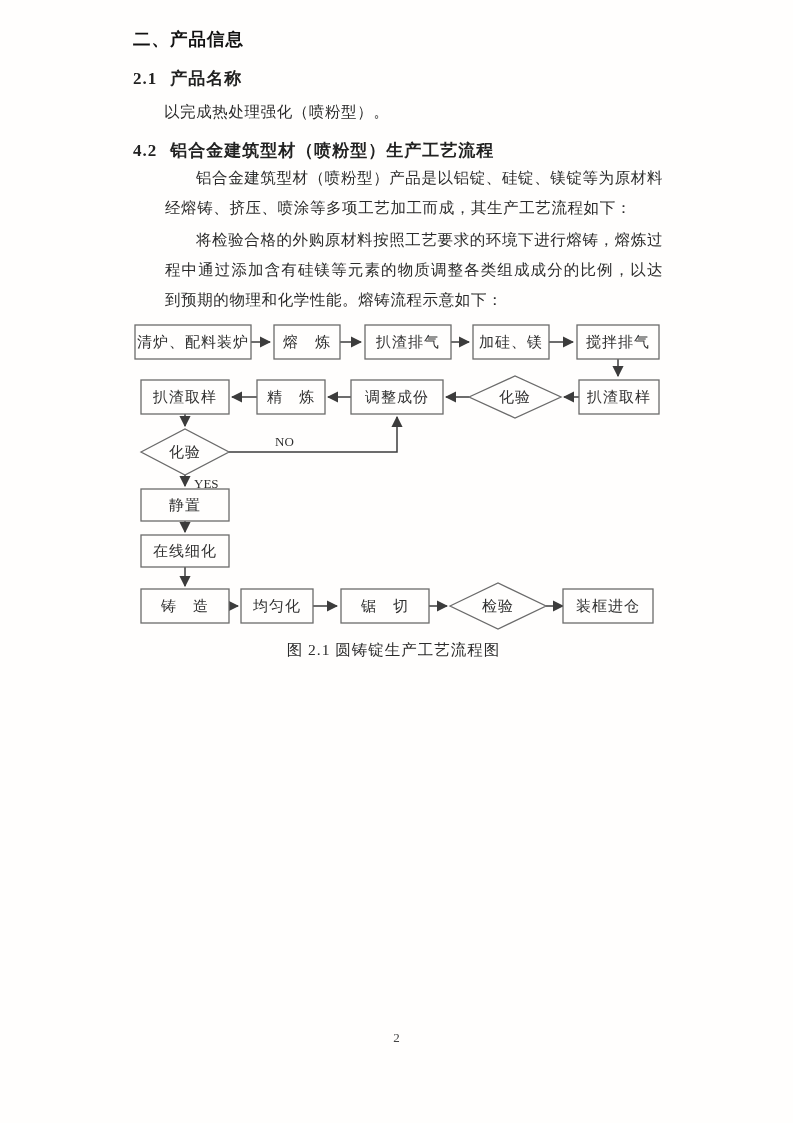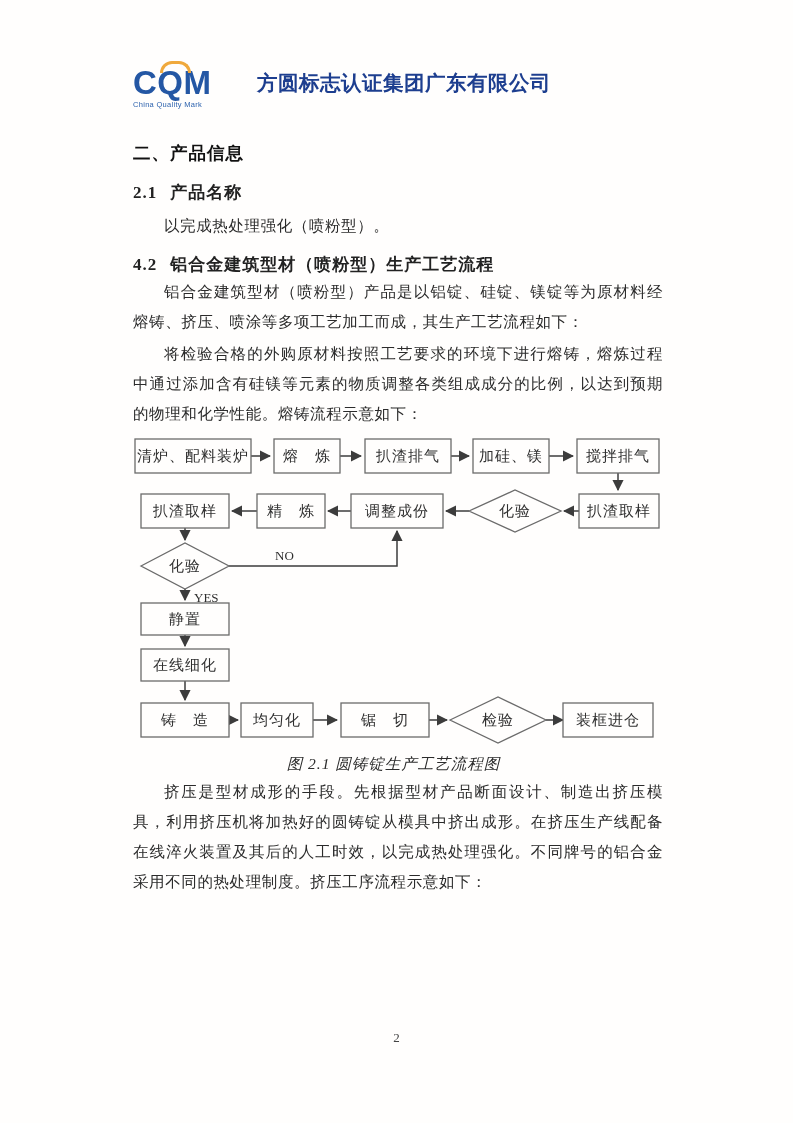--- a/index.html
+++ b/index.html
@@ -45,50 +45,42 @@
     font-family: Liberation Sans, sans-serif;
     letter-spacing: 1px;
   }
   .h-sub { margin: 20px 0 0; font-size: 17px; font-weight: bold; line-height: 20px; color: #222; letter-spacing: 1px; }
   .h-sub.second { margin-top: 14px; }
   .h-num { margin-right: 13px; }
   .body-text {
     margin: 8px 0 0; font-size: 15.5px; line-height: 30px;
     text-align: justify; text-indent: 2em; color: #2b2b2b; letter-spacing: 0.6px;
   }
-  .body-text.tight2 { margin-top: 2px; }
+  .body-text.tight2 { margin-top: 2px; margin-left: 32px; }
   .step-title { margin: 4px 0 0; font-size: 15.5px; line-height: 30px; text-indent: 2em; color: #2b2b2b; letter-spacing: 0.6px; }
 
   
   .flowchart-wrap { margin: 2px 0 0 -6px; }
   .flow-svg text {
     font-family: "Liberation Serif", "DejaVu Serif", serif;
     font-size: 15px; fill: #2f2f2f; letter-spacing: 1px;
   }
   .flow-svg text.small { font-size: 13px; letter-spacing: 0; }
   .flow-svg rect, .flow-svg polygon { fill: #fffefd; stroke: #6b6b6b; stroke-width: 1.3; }
   .flow-svg .conn { stroke: #3c3c3c; stroke-width: 1.5; fill: none; }
-  .caption { margin: 0; text-align: center; font-size: 15.5px; line-height: 22px; color: #2b2b2b; letter-spacing: 1px; width: 545px; margin-left: -6px; font-style: italic; }
+  .caption { margin: 0; text-align: center; font-size: 15.5px; line-height: 22px; color: #2b2b2b; letter-spacing: 1px; width: 545px; margin-left: -6px; }
 
   .page-number { position: absolute; left: 0; right: 0; top: 1030px; text-align: center; font-size: 13px; color: #444; }
 </style>
 </head>
 <body>
 
 <div class="page">
   <div class="content">
 
-    <header class="logo-row">
-      <div class="logo-mark">
-        <div class="arc"></div>
-        <div class="cqm">CQM</div>
-        <div class="tagline">China Quality Mark</div>
-      </div>
-      <div class="company">方圆标志认证集团广东有限公司</div>
-    </header>
 
     <h1 class="h-main">二、产品信息</h1>
 
     <h2 class="h-sub"><span class="h-num">2.1</span><span>产品名称</span></h2>
     <p class="body-text">以完成热处理强化（喷粉型）。</p>
 
     <h2 class="h-sub second"><span class="h-num">4.2</span><span>铝合金建筑型材（喷粉型）生产工艺流程</span></h2>
     <p class="body-text tight2">铝合金建筑型材（喷粉型）产品是以铝锭、硅锭、镁锭等为原材料经熔铸、挤压、喷涂等多项工艺加工而成，其生产工艺流程如下：</p>
 
     <p class="body-text tight2">将检验合格的外购原材料按照工艺要求的环境下进行熔铸，熔炼过程中通过添加含有硅镁等元素的物质调整各类组成成分的比例，以达到预期的物理和化学性能。熔铸流程示意如下：</p>
@@ -200,18 +192,17 @@
           <text x="371" y="294" text-anchor="middle">检验</text>
         </g>
         <g>
           <rect x="436" y="272" width="90" height="34"></rect>
           <text x="481" y="294" text-anchor="middle">装框进仓</text>
         </g>
       </svg>
       <p class="caption">图 2.1 圆铸锭生产工艺流程图</p>
     </div>
 
-    <p class="body-text tight2">挤压是型材成形的手段。先根据型材产品断面设计、制造出挤压模具，利用挤压机将加热好的圆铸锭从模具中挤出成形。在挤压生产线配备在线淬火装置及其后的人工时效，以完成热处理强化。不同牌号的铝合金采用不同的热处理制度。挤压工序流程示意如下：</p>
 
   </div>
 
   <div class="page-number">2</div>
 </div>
 
 </body></html>

